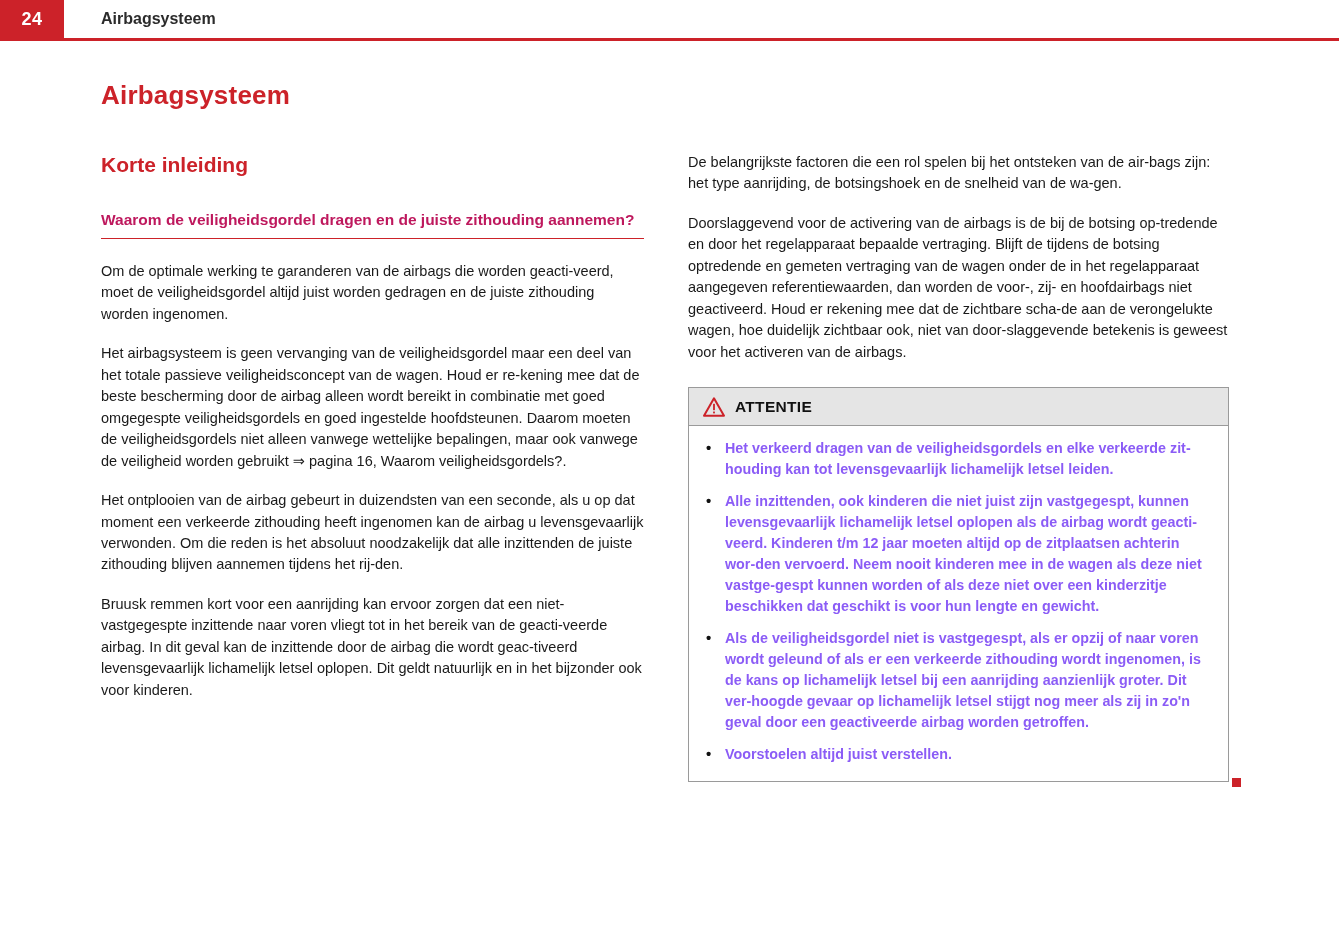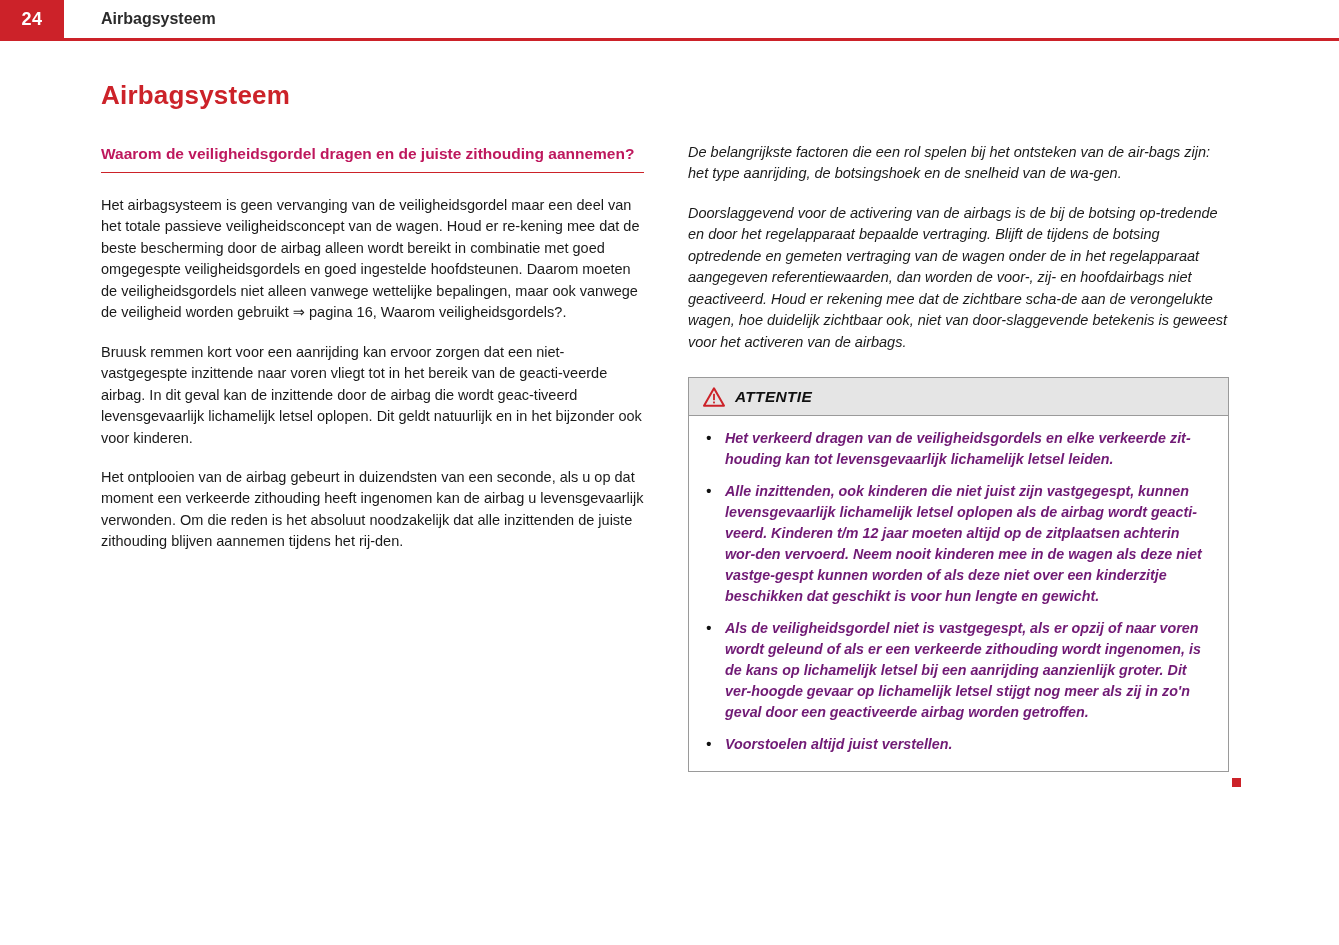--- a/index.html
+++ b/index.html
@@ -65,23 +65,22 @@
   }
   .col-left {
     position: absolute;
     left: 101px;
     top: 0;
     width: 543px;
   }
   .col-right {
     position: absolute;
     left: 688px;
-    top: 62px;
+    top: 72px;
     width: 543px;
-    font-style: italic;
   }
 
   h1.doc-title {
     font-size: 26px;
     color: #cc2229;
     margin: 0 0 0 0;
     font-weight: bold;
     letter-spacing: 0.2px;
   }
   h2.section-title {
@@ -151,21 +150,21 @@
     margin: 0;
     padding: 0;
   }
   ul.attention-list li {
     position: relative;
     padding-left: 22px;
     font-size: 14.3px;
     font-weight: bold;
     line-height: 1.47;
     margin-bottom: 11px;
-    color: #701a75;
+    color: #8b5cf6;
   }
   ul.attention-list li:last-child {
     margin-bottom: 2px;
   }
   ul.attention-list li::before {
     content: "\2022";
     position: absolute;
     left: 3px;
     top: -1px;
     font-size: 15px;
@@ -187,25 +186,27 @@
 <div class="page-header">
   <div class="page-number-box">24</div>
   <div class="header-title">Airbagsysteem</div>
   <div class="header-rule"></div>
 </div>
 
 <div class="content">
 
   <div class="col-left">
     <h1 class="doc-title">Airbagsysteem</h1>
+    <h2 class="section-title">Korte inleiding</h2>
     <h3 class="sub-title">Waarom de veiligheidsgordel dragen en de juiste zithouding aannemen?</h3>
 
+    <p class="body-text">Om de optimale werking te garanderen van de airbags die worden geacti-veerd, moet de veiligheidsgordel altijd juist worden gedragen en de juiste zithouding worden ingenomen.</p>
     <p class="body-text">Het airbagsysteem is geen vervanging van de veiligheidsgordel maar een deel van het totale passieve veiligheidsconcept van de wagen. Houd er re-kening mee dat de beste bescherming door de airbag alleen wordt bereikt in combinatie met goed omgegespte veiligheidsgordels en goed ingestelde hoofdsteunen. Daarom moeten de veiligheidsgordels niet alleen vanwege wettelijke bepalingen, maar ook vanwege de veiligheid worden gebruikt ⇒ pagina 16, Waarom veiligheidsgordels?.</p>
+    <p class="body-text">Het ontplooien van de airbag gebeurt in duizendsten van een seconde, als u op dat moment een verkeerde zithouding heeft ingenomen kan de airbag u levensgevaarlijk verwonden. Om die reden is het absoluut noodzakelijk dat alle inzittenden de juiste zithouding blijven aannemen tijdens het rij-den.</p>
     <p class="body-text">Bruusk remmen kort voor een aanrijding kan ervoor zorgen dat een niet-vastgegespte inzittende naar voren vliegt tot in het bereik van de geacti-veerde airbag. In dit geval kan de inzittende door de airbag die wordt geac-tiveerd levensgevaarlijk lichamelijk letsel oplopen. Dit geldt natuurlijk en in het bijzonder ook voor kinderen.</p>
-    <p class="body-text">Het ontplooien van de airbag gebeurt in duizendsten van een seconde, als u op dat moment een verkeerde zithouding heeft ingenomen kan de airbag u levensgevaarlijk verwonden. Om die reden is het absoluut noodzakelijk dat alle inzittenden de juiste zithouding blijven aannemen tijdens het rij-den.</p>
   </div>
 
   <div class="col-right">
     <p class="body-text">De belangrijkste factoren die een rol spelen bij het ontsteken van de air-bags zijn: het type aanrijding, de botsingshoek en de snelheid van de wa-gen.</p>
     <p class="body-text">Doorslaggevend voor de activering van de airbags is de bij de botsing op-tredende en door het regelapparaat bepaalde vertraging. Blijft de tijdens de botsing optredende en gemeten vertraging van de wagen onder de in het regelapparaat aangegeven referentiewaarden, dan worden de voor-, zij- en hoofdairbags niet geactiveerd. Houd er rekening mee dat de zichtbare scha-de aan de verongelukte wagen, hoe duidelijk zichtbaar ook, niet van door-slaggevende betekenis is geweest voor het activeren van de airbags.</p>
 
     <div class="attention-box">
       <div class="attention-head">
         <span>
           <svg class="warn-icon" viewBox="0 0 24 22" xmlns="http://www.w3.org/2000/svg">

